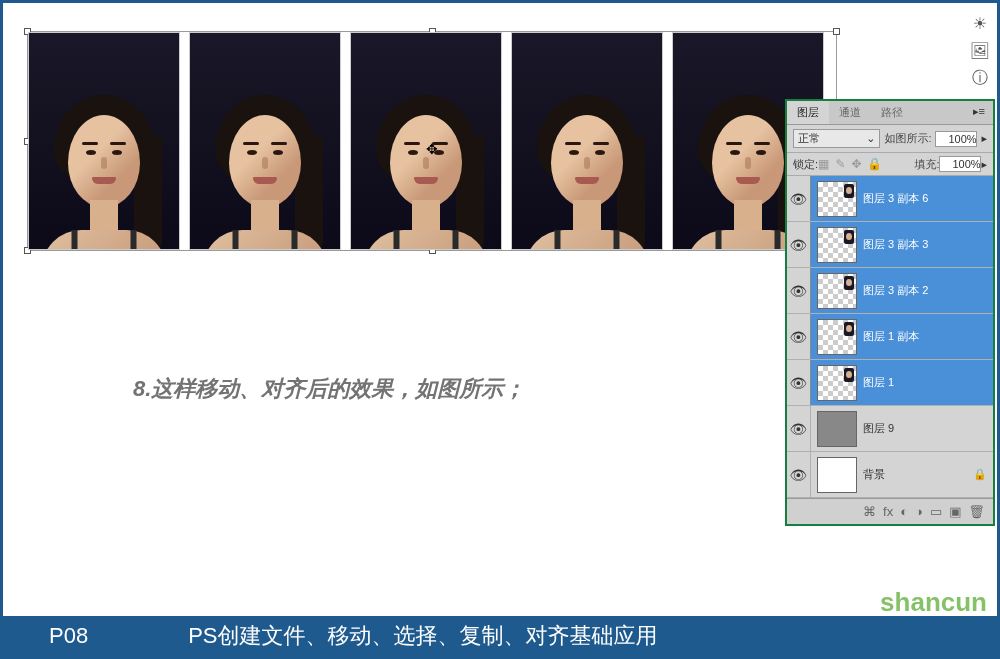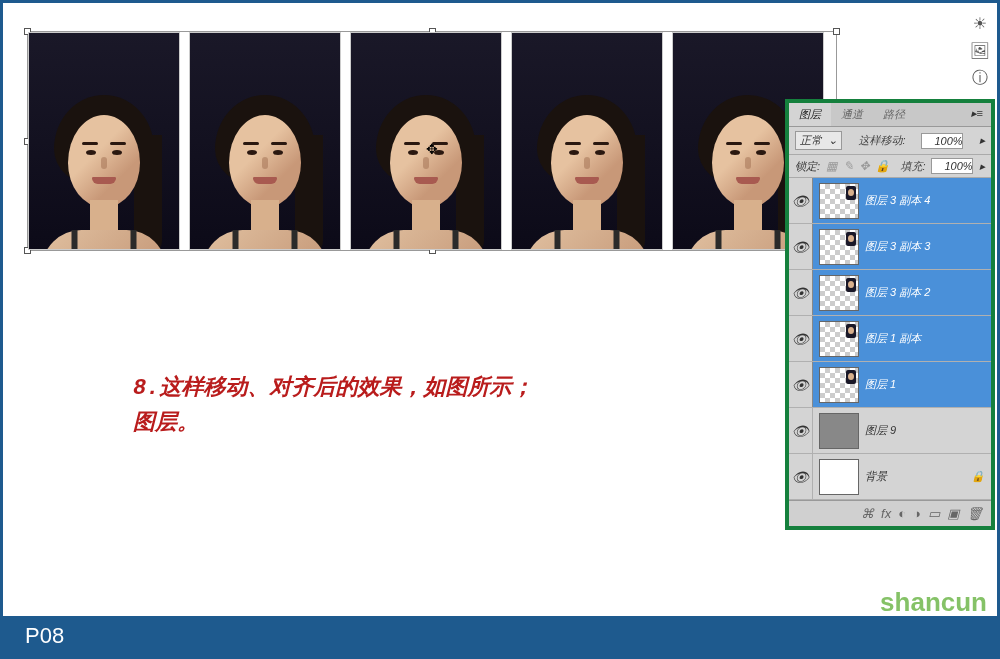--- a/index.html
+++ b/index.html
@@ -27,37 +27,37 @@
 .strap { position: absolute; width: 6px; height: 45px; background: #2a2a2a; top: 0; }
 .strap.l { left: 30px; } .strap.r { right: 30px; }
 .eye { position: absolute; width: 10px; height: 5px; background: #2a1810; border-radius: 50%; top: 35px; }
 .eye.l { left: 18px; } .eye.r { right: 18px; }
 .brow { position: absolute; width: 16px; height: 3px; background: #2a1810; border-radius: 2px; top: 27px; }
 .brow.l { left: 14px; } .brow.r { right: 14px; }
 .nose { position: absolute; width: 6px; height: 12px; background: rgba(160,110,80,0.5); left: 50%; top: 42px; transform: translateX(-50%); border-radius: 3px; }
 .mouth { position: absolute; width: 24px; height: 7px; background: #a85a50; left: 50%; top: 62px; transform: translateX(-50%); border-radius: 2px 2px 10px 10px; }
 .cursor-move { position: absolute; left: 50%; top: 50%; font-size: 14px; color: #000; }
 
-.instruction { position: absolute; left: 130px; top: 368px; color: #b91c1c; font-size: 22px; font-weight: 700; line-height: 1.6; font-style: italic; font-family: Liberation Mono, monospace; }
+.instruction { position: absolute; left: 130px; top: 368px; color: #737373; font-size: 22px; font-weight: 700; line-height: 1.6; font-style: italic; font-family: Liberation Sans, sans-serif; }
 
 .right-icons { position: absolute; right: 5px; top: 5px; width: 24px; display: flex; flex-direction: column; gap: 8px; align-items: center; padding: 6px 0; }
 .right-icons span { font-size: 16px; color: #555; cursor: pointer; }
 
-.layers-panel { position: absolute; right: 2px; top: 96px; width: 210px; background: #d4d4d4; border: 4px solid #15803d; font-size: 11px; color: #333; font-style: italic; }
+.layers-panel { position: absolute; right: 2px; top: 96px; width: 210px; background: #d4d4d4; border: 2px solid #15803d; font-size: 11px; color: #333; }
 .panel-tabs { display: flex; border-bottom: 1px solid #999; background: #c8c8c8; }
 .panel-tab { padding: 4px 10px; color: #666; cursor: pointer; }
 .panel-tab.active { background: #d4d4d4; color: #222; }
 .panel-menu { margin-left: auto; padding: 4px 8px; cursor: pointer; }
 
-.blend-row { display: flex; align-items: center; padding: 4px 6px; gap: 16px; border-bottom: 1px solid #aaa; }
+.blend-row { display: flex; align-items: center; padding: 4px 6px; gap: 4px; border-bottom: 1px solid #aaa; }
 .blend-select { flex: 1; background: #e8e8e8; border: 1px solid #999; padding: 1px 4px; font-size: 11px; display: flex; justify-content: space-between; align-items: center; }
 .opacity-label { font-size: 11px; color: #444; }
 .pct-input { width: 42px; background: #fff; border: 1px solid #999; padding: 1px 12px; font-size: 11px; }
 
-.lock-row { display: flex; align-items: center; padding: 3px 6px; gap: 6px; border-bottom: 1px solid #aaa; }
+.lock-row { display: flex; align-items: center; padding: 3px 6px; gap: 0; border-bottom: 1px solid #aaa; }
 .lock-row .icons { display: flex; gap: 6px; color: #999; }
 .lock-row .icons span { font-size: 12px; }
 .fill-label { margin-left: auto; font-size: 11px; color: #444; }
 
 .layer-list { background: #d4d4d4; max-height: 360px; overflow: hidden; }
 .layer-row { display: flex; align-items: center; border-bottom: 1px solid #b0b0b0; height: 46px; }
 .layer-row.selected { background: #4a90d9; color: #fff; }
 .eye-col { width: 24px; text-align: center; font-size: 14px; color: #333; }
 .layer-row.selected .eye-col { color: #333; background: #d4d4d4; align-self: stretch; display: flex; align-items: center; justify-content: center; border-right: 1px solid #888; }
 .layer-row:not(.selected) .eye-col { border-right: 1px solid #b0b0b0; align-self: stretch; display: flex; align-items: center; justify-content: center; }
@@ -66,21 +66,21 @@
 .thumb.grey { background: #888; }
 .thumb .mini { position: absolute; right: 2px; top: 2px; width: 10px; height: 14px; background: #1a1828; border-radius: 2px; }
 .thumb .mini::after { content:''; position:absolute; width:6px; height:7px; background:#d8b08c; border-radius:50%; left:2px; top:3px; }
 .layer-name { flex: 1; font-size: 11px; }
 .lock-ico { width: 20px; font-size: 11px; color: #333; }
 
 .panel-footer { display: flex; justify-content: flex-end; gap: 7px; padding: 5px 8px; border-top: 1px solid #999; background: #d0d0d0; }
 .panel-footer span { font-size: 13px; color: #666; cursor: pointer; }
 
 .bottom-bar { position: absolute; left: 0; bottom: 0; width: 100%; height: 40px; background: #1e5a8e; color: #fff; display: flex; align-items: center; padding: 0 22px; font-size: 22px; font-family: "SimHei", sans-serif; }
-.bottom-bar .pg { }
+.bottom-bar .pg { margin-left: 24px; }
 .bottom-bar .title { margin-left: 100px; }
 
 .watermark { position: absolute; right: 10px; bottom: 38px; font-size: 26px; color: #67b342; font-weight: 700; opacity: 0.8; font-family: Arial; }
 </style>
 </head>
 <body>
 
 <div class="canvas-area">
   <div class="handle tl"></div>
   <div class="handle tm"></div>
@@ -180,42 +180,41 @@
             <div class="strap l"></div>
             <div class="strap r"></div>
           </div>
         </div>
       </div>
   </div>
 </div>
 
 <div class="instruction">
   <div>8.这样移动、对齐后的效果，如图所示；</div>
-  <div>图层。</div>
 </div>
 
 <div class="right-icons">
   <span>☀</span>
   <span>🖼</span>
   <span>ⓘ</span>
 </div>
 
 <div class="layers-panel">
   <div class="panel-tabs">
     <div class="panel-tab active">图层</div>
     <div class="panel-tab">通道</div>
     <div class="panel-tab">路径</div>
     <div class="panel-menu">▸≡</div>
   </div>
   <div class="blend-row">
     <div class="blend-select">
         <span>正常</span>
         <span>⌄</span>
       </div>
-    <span class="opacity-label">这样移动:</span>
+    <span class="opacity-label">如图所示:</span>
     <span class="pct-input">100%</span>
     <span>▸</span>
   </div>
   <div class="lock-row">
     <span>锁定:</span>
     <div class="icons">
       <span>▦</span>
       <span>✎</span>
       <span>✥</span>
       <span>🔒</span>
@@ -223,21 +222,21 @@
     <span class="fill-label">填充:</span>
     <span class="pct-input">100%</span>
     <span>▸</span>
   </div>
   <div class="layer-list" id="layer-list">
       <div class="layer-row selected">
         <div class="eye-col">👁</div>
         <div class="thumb trans">
           <div class="mini"></div>
         </div>
-        <div class="layer-name">图层 3 副本 4</div>
+        <div class="layer-name">图层 3 副本 6</div>
       </div>
       <div class="layer-row selected">
         <div class="eye-col">👁</div>
         <div class="thumb trans">
           <div class="mini"></div>
         </div>
         <div class="layer-name">图层 3 副本 3</div>
       </div>
       <div class="layer-row selected">
         <div class="eye-col">👁</div>
@@ -278,15 +277,16 @@
     <span>◐</span>
     <span>◑</span>
     <span>▭</span>
     <span>▣</span>
     <span>🗑</span>
   </div>
 </div>
 
 <div class="bottom-bar">
   <span class="pg">P08</span>
+  <span class="title">PS创建文件、移动、选择、复制、对齐基础应用</span>
 </div>
 
 <div class="watermark">shancun</div>
 
 </body></html>

